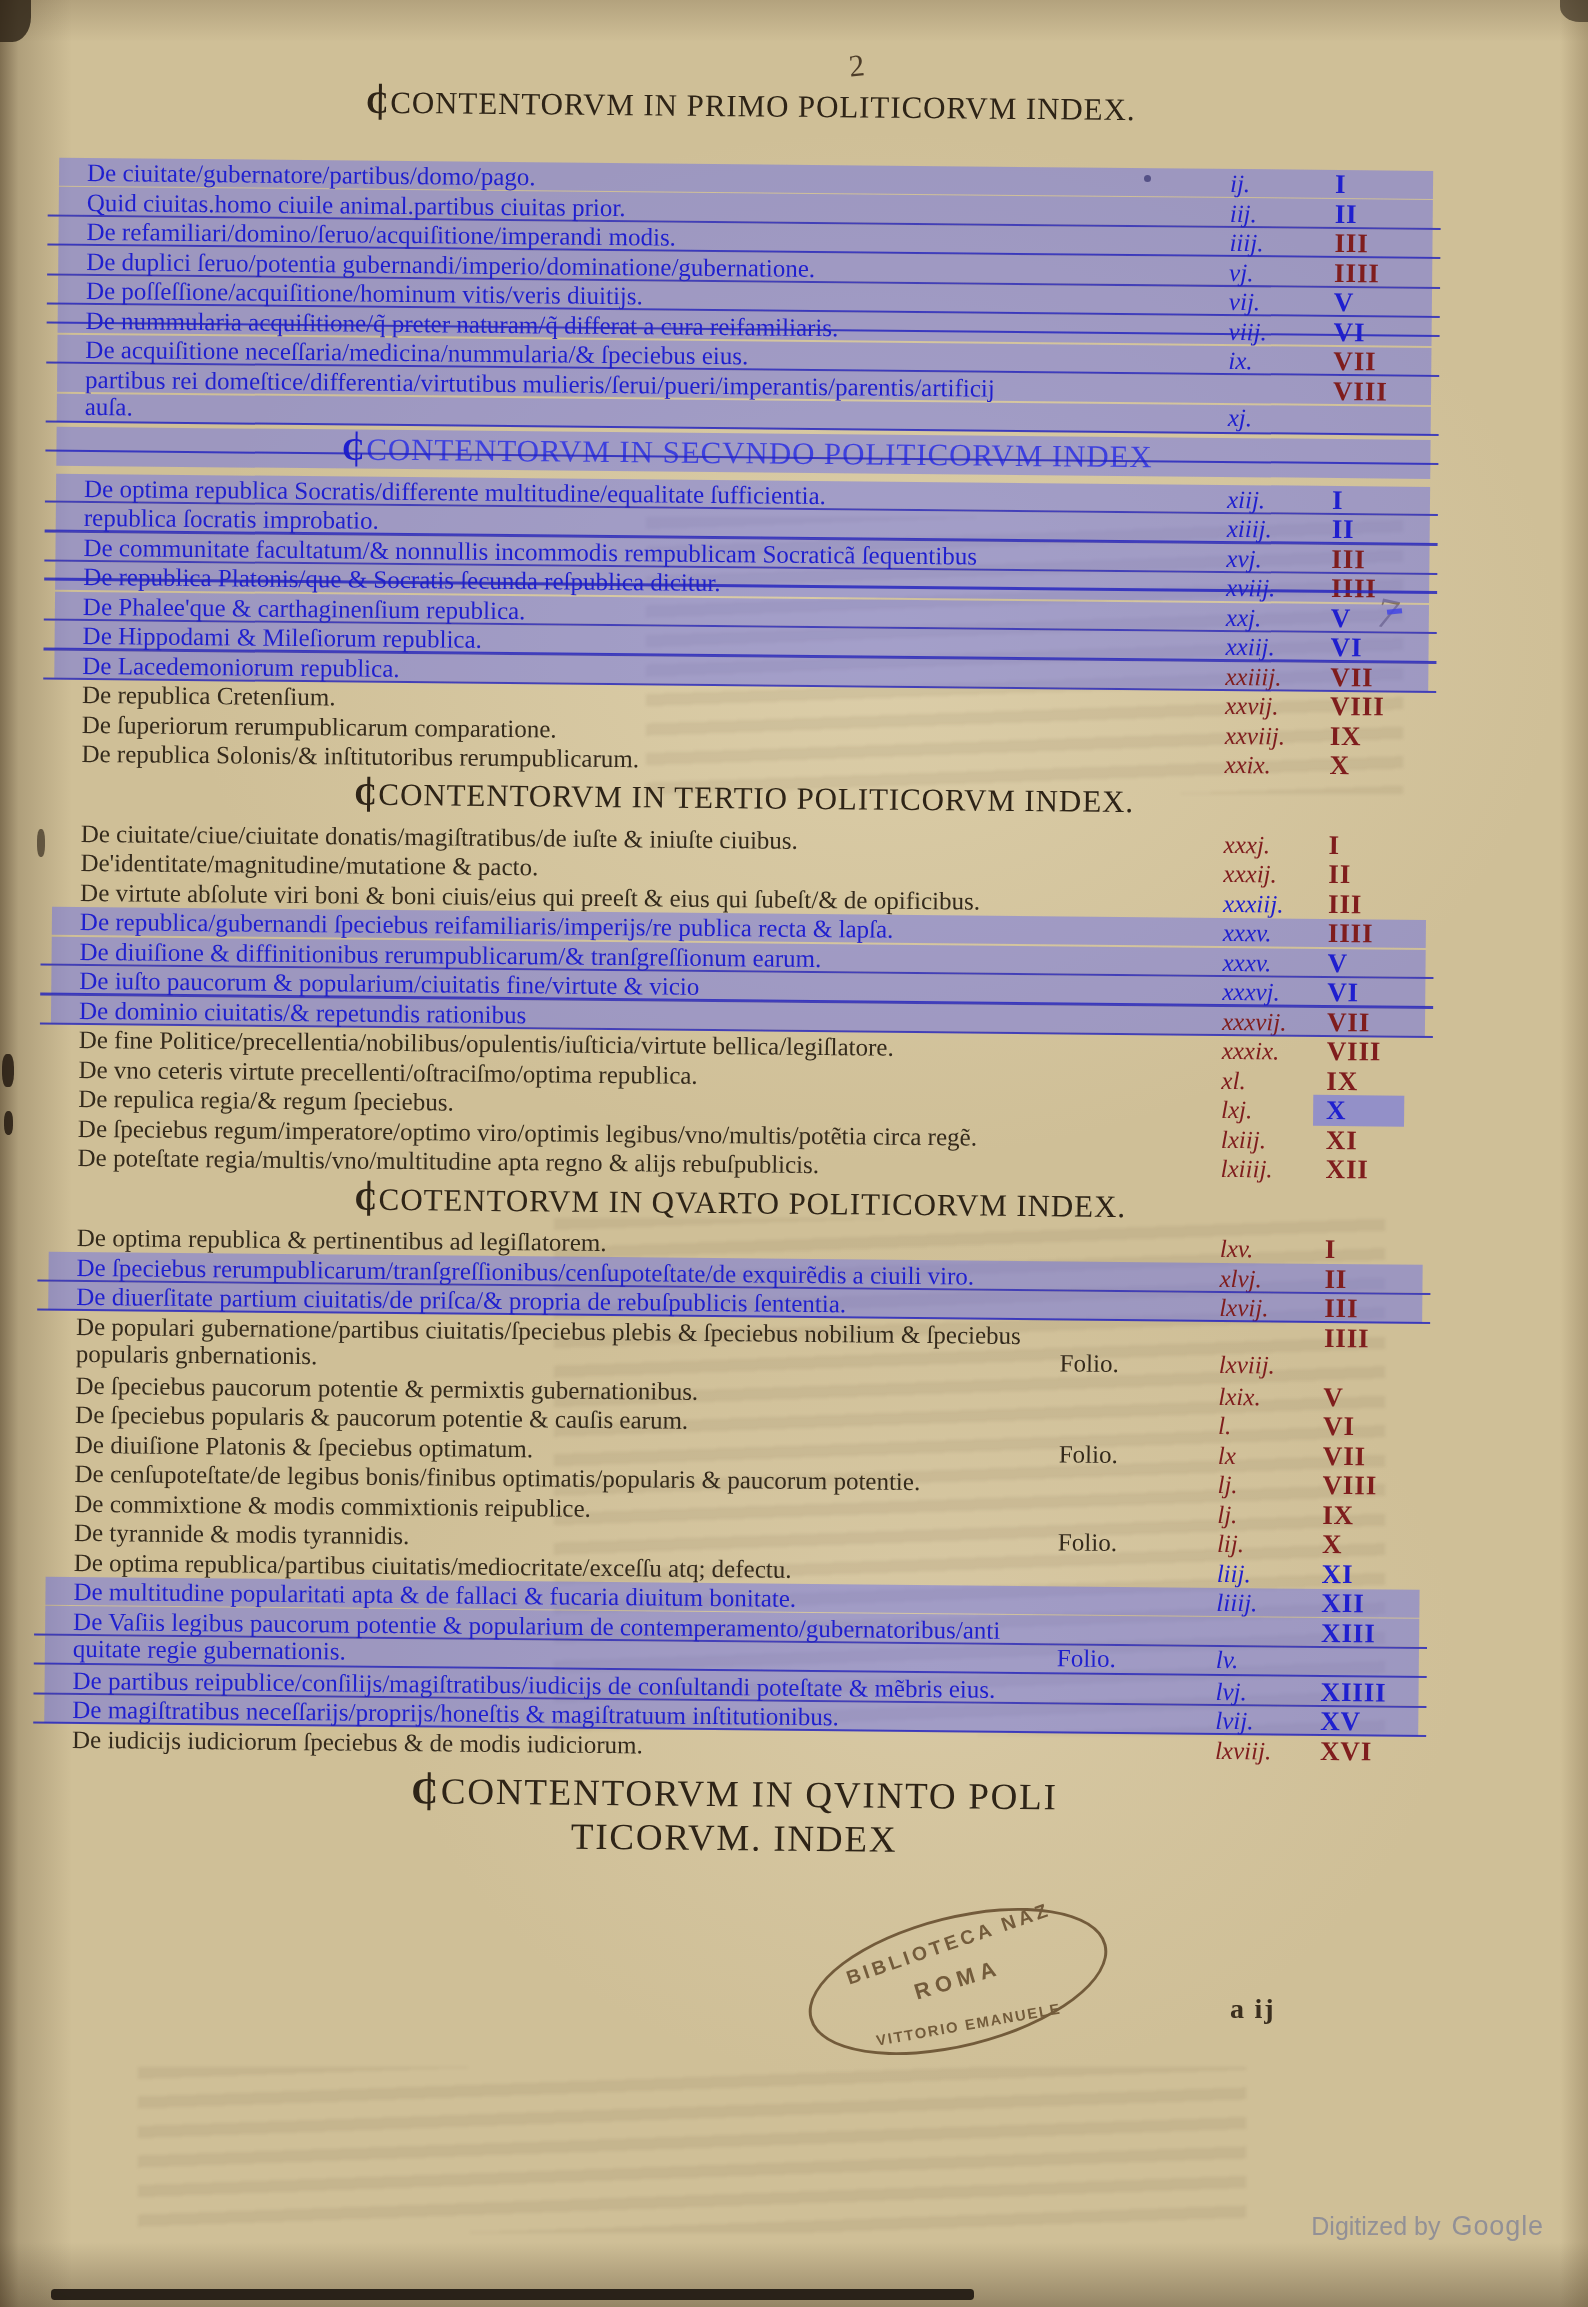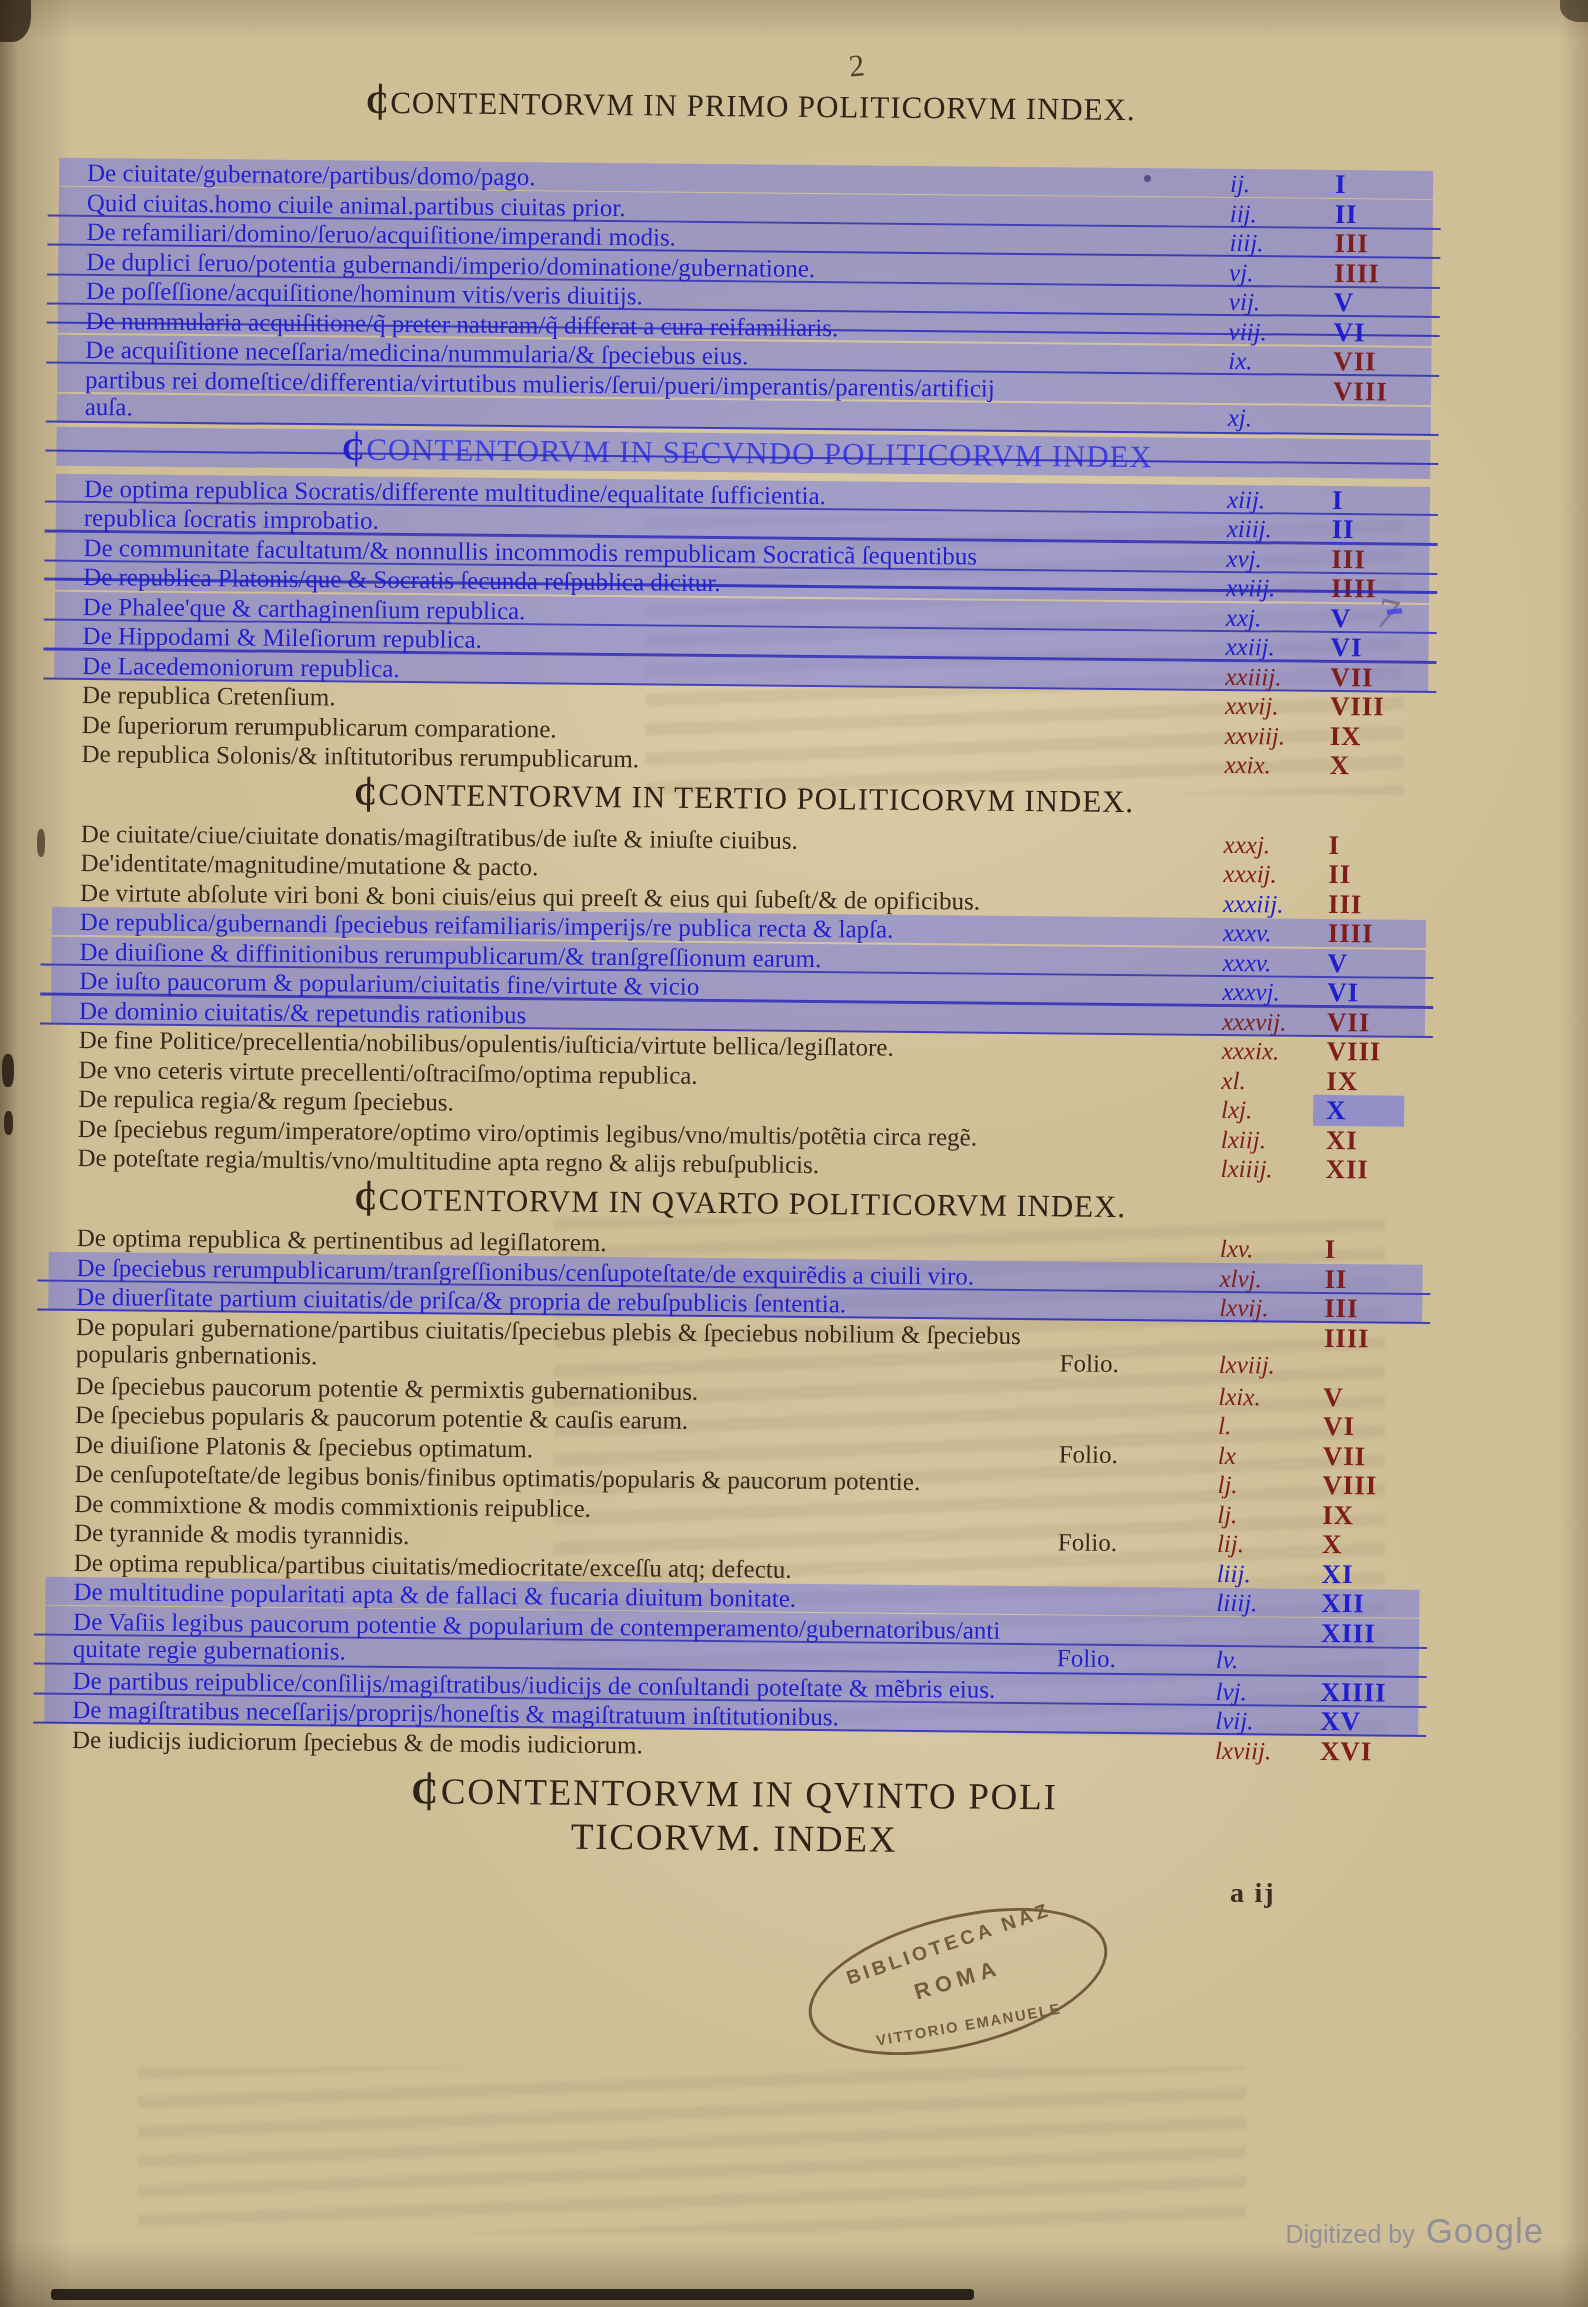--- a/index.html
+++ b/index.html
@@ -39,33 +39,33 @@
   .boxed{background:rgba(99,105,240,.55);color:#1f1fcf;}
   .rule::after{content:"";position:absolute;left:-39px;right:-28px;bottom:-0.9px;height:2.3px;
     background:rgba(34,34,190,.82);z-index:2;}
   .strike::after{content:"";position:absolute;left:-39px;right:-28px;top:58%;height:2.3px;
     background:rgba(34,34,190,.82);z-index:2;}
   .quinto-wrap{margin-top:13px;}
   .hand2{position:absolute;left:849px;top:48px;font-size:31px;color:#4d3d29;transform:rotate(-6deg);}
   .ink-dot{position:absolute;left:1144px;top:175px;width:7.4px;height:7.4px;border-radius:50%;background:#32271a;opacity:.85;}
   .hand7{position:absolute;left:1377px;top:589px;font-size:43px;color:rgba(118,98,68,.78);transform:rotate(13deg);}
   .blue-dash{position:absolute;left:1387px;top:609px;width:14.8px;height:4.6px;background:rgba(42,42,220,.85);transform:rotate(-6deg);}
-  .sig{position:absolute;left:1230px;top:1877px;font-size:28px;font-weight:600;color:#3a2e1e;letter-spacing:1.8px;}
+  .sig{position:absolute;left:1230px;top:1993px;font-size:28px;font-weight:600;color:#3a2e1e;letter-spacing:1.8px;}
   .stamp{position:absolute;left:805px;top:1916px;width:306px;height:131px;transform:rotate(-14deg);color:#6b5333;opacity:.92;}
   .stamp .oval{position:absolute;inset:0;border:3.2px solid currentColor;border-radius:50%;}
   .stamp .s1{position:absolute;top:14.8px;left:0;right:0;text-align:center;font-family:"Liberation Sans","DejaVu Sans",sans-serif;
     font-weight:700;font-size:19.4px;letter-spacing:3.7px;transform:rotate(-5deg);}
   .stamp .s2{position:absolute;top:51px;left:0;right:0;text-align:center;font-family:"Liberation Sans","DejaVu Sans",sans-serif;
     font-weight:700;font-size:22px;letter-spacing:5.5px;transform:rotate(-3deg);}
   .stamp .s3{position:absolute;bottom:13px;left:0;right:0;text-align:center;font-family:"Liberation Sans","DejaVu Sans",sans-serif;
     font-weight:700;font-size:14.8px;letter-spacing:1.8px;transform:rotate(4deg);}
   .google{position:absolute;right:44px;top:2211px;font-family:"Liberation Sans","DejaVu Sans",sans-serif;
     color:rgba(128,131,150,.78);white-space:nowrap;}
   .google .pre{font-size:25px;margin-right:11px;}
-  .google .brand{font-size:35px;letter-spacing:0.9px;}
+  .google .brand{font-size:27px;letter-spacing:0.9px;}
   .bottom-strip{position:absolute;left:51px;top:2289px;width:923px;height:11px;background:#1d1610;border-radius:3.7px;opacity:.9;}
   .edge-blot{position:absolute;background:#241a10;border-radius:40%;opacity:.85;}
 </style>
 </head>
 <body>
 
 <div class="corner" style="left:0;top:0;width:31px;height:42px;border-radius:0 0 60% 0;opacity:.8;"></div>
 <div class="corner" style="right:0;top:0;width:28px;height:22px;border-radius:0 0 0 70%;opacity:.6;"></div>
 <div class="edge-blot" style="left:1.8px;top:1054px;width:12px;height:33px;"></div>
 <div class="edge-blot" style="left:3.7px;top:1111px;width:9.2px;height:24px;"></div>

